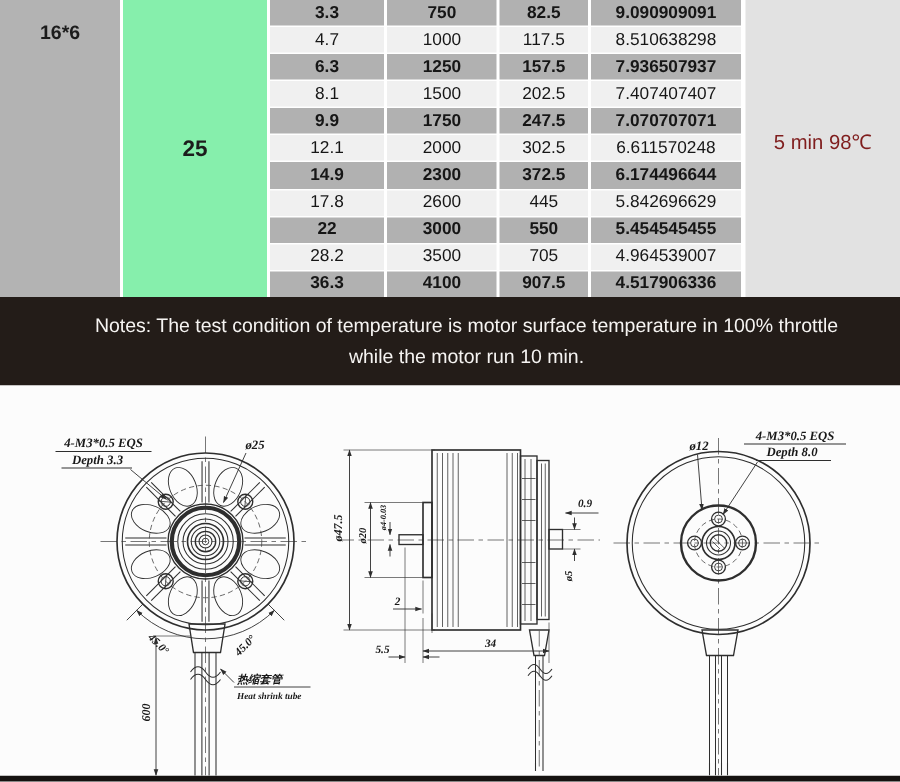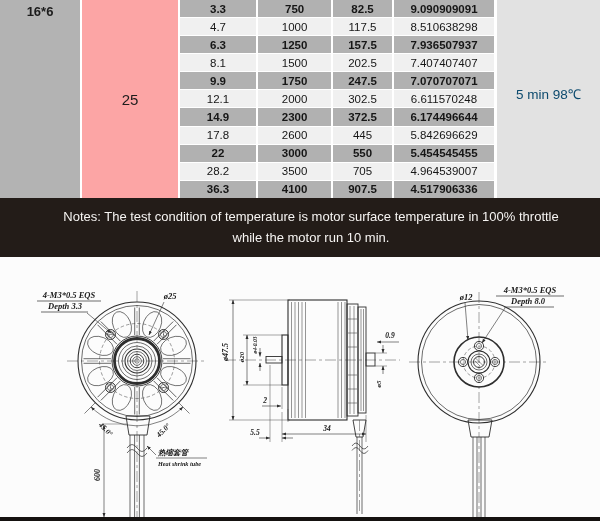--- a/index.html
+++ b/index.html
@@ -5,26 +5,26 @@
   html,body{margin:0;padding:0;}
   body{
     width:600px;height:521px;overflow:hidden;background:#fff;
     font-family:"Liberation Sans",sans-serif;color:#1b1b1b;
   }
   .sheet{position:relative;width:600px;height:521px;}
 
   
   .spec-table{position:relative;width:600px;height:198px;background:#fff;}
   .col{position:absolute;top:0;height:198px;box-sizing:border-box;}
-  .col-prop{left:0;width:80px;background:#b3b3b3;text-align:center;padding-top:4px;
+  .col-prop{left:0;width:80px;background:#b3b3b3;text-align:center;padding-top:14px;
             font-size:13px;font-weight:bold;color:#1c1c1c;}
-  .col-volt{left:82px;width:96px;background:#fca5a5;display:flex;align-items:center;
-            justify-content:center;font-size:15px;color:#1c1c1c;}
+  .col-volt{left:82px;width:96px;background:#86efac;display:flex;align-items:center;
+            justify-content:center;font-size:15px;color:#1c1c1c;font-weight:bold;}
   .col-temp{left:497px;width:103px;background:#e2e2e2;display:flex;align-items:center;
-            justify-content:center;font-size:13.5px;padding-bottom:10px;color:#0c4a6e;}
+            justify-content:center;font-size:13.5px;padding-bottom:10px;color:#7f1d1d;}
   .rows{position:absolute;left:180px;top:0;width:314px;display:flex;
         flex-direction:column;gap:1px;}
   .trow{display:flex;gap:2px;height:17.09px;}
   .tcell{display:flex;align-items:center;justify-content:center;
          font-size:11.5px;color:#161616;}
   .c-cur{width:79px}.c-pow{width:76px}.c-thr{width:61px}.c-eff{width:104px}
   .dark  .tcell{background:#b1b1b1;font-weight:bold;}
   .light .tcell{background:#f0f0f0;}
 
   

